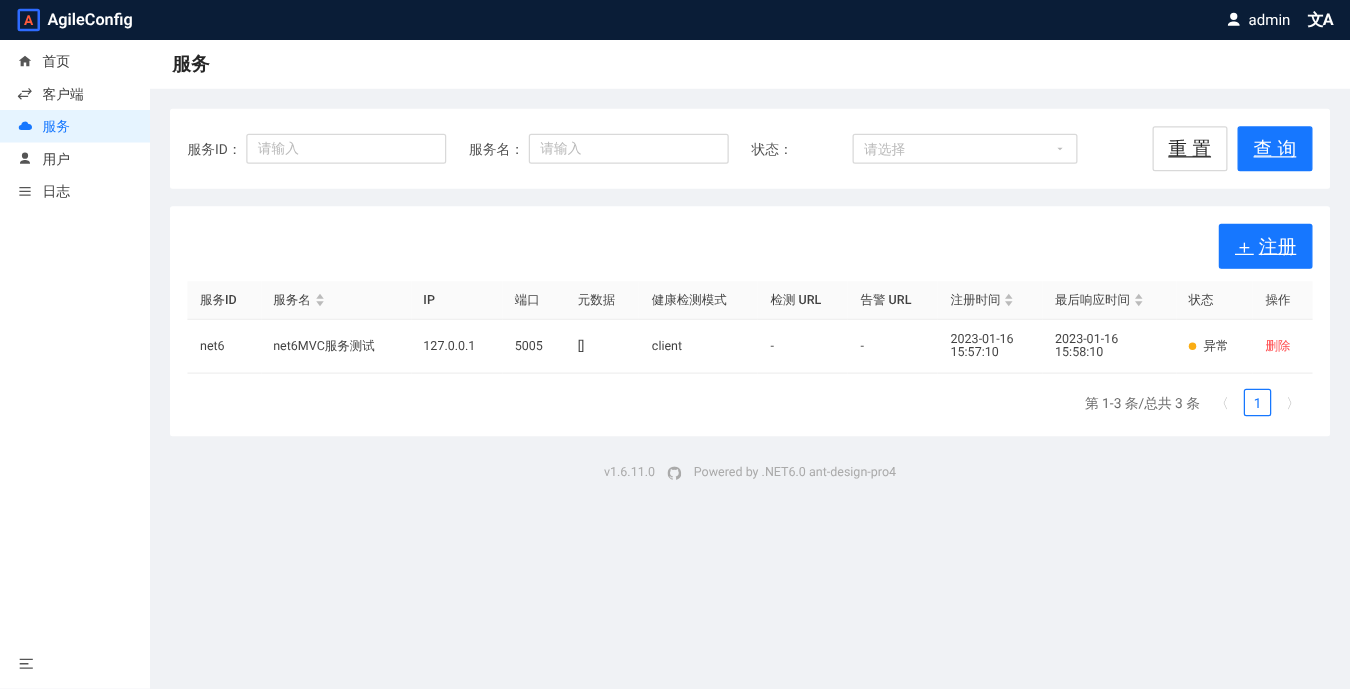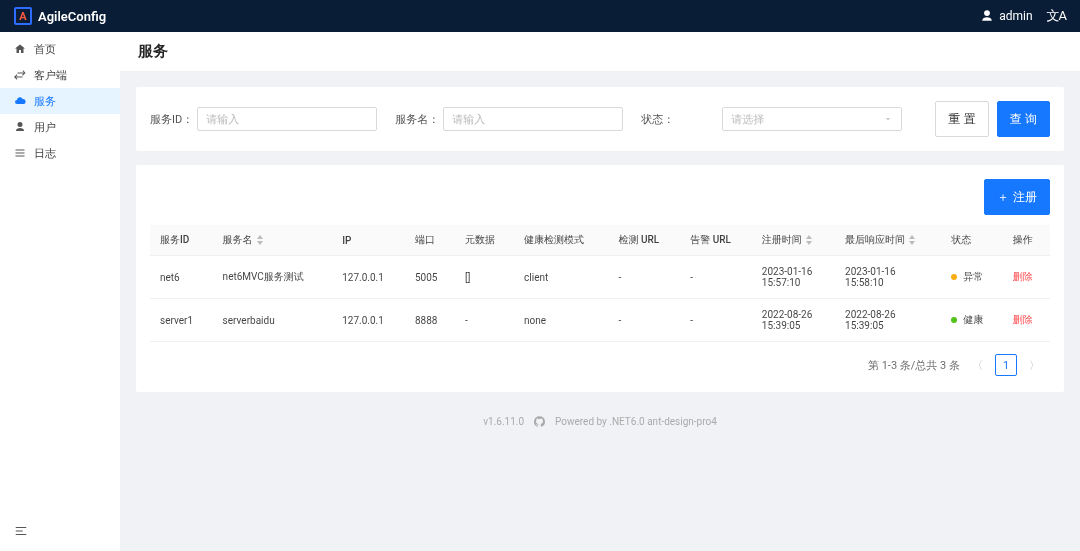--- a/index.html
+++ b/index.html
@@ -19,21 +19,21 @@
     color: #fff;
   }
   .brand { display: flex; align-items: center; gap: 6px; font-weight: 600; font-size: 13px; }
   .brand .logo {
     width: 18px; height: 18px; border: 2px solid #2e6bff; display:inline-flex; align-items:center; justify-content:center;
     color:#ff5a3c; font-weight:700; font-size:11px; border-radius:2px;
   }
   .hdr-right { display:flex; align-items:center; gap:14px; }
   .hdr-right .u { display:flex; align-items:center; gap:5px; }
   .hdr-right svg { width:14px; height:14px; fill:#fff; }
-  .hdr-right .lang { font-variant: small-caps; letter-spacing: -1px; font-weight:400; font-size:13px;text-align:center;}
+  .hdr-right .lang { font-variant: small-caps; letter-spacing: -1px; font-weight:700; font-size:13px;text-align:center;}
   
   .wrap { display:flex; height: calc(100% - 32px); }
   .sidebar {
     width: 120px; background:#fff; display:flex; flex-direction:column; justify-content:space-between;
   }
   .menu { list-style:none; padding-top:4px;}
   .menu li {
     display:flex; align-items:center; gap:8px;
     height: 26px; padding: 0 14px;
     color: rgba(0,0,0,.78); font-size:11px; cursor:pointer;
@@ -53,28 +53,28 @@
   .card + .card { margin-top:14px; }
   
   .search-row { display:flex; align-items:center; justify-content:space-between; gap:16px;}
   .search-fields { display:flex; gap:18px; flex:1;}
   .field { display:flex; align-items:center; gap:4px; }
   .field label { color: rgba(0,0,0,.7); font-size:11px; white-space:nowrap; }
   .field input, .field .select {
     height:24px; border:1px solid #d9d9d9; border-radius:2px;
     padding:0 8px; font-size:11px; color:#333; background:#fff;
   }
-  .field input { width: 180px; }
+  .field input { width: 160px; }
   .field .select { width: 180px; display:flex; align-items:center; justify-content:space-between; color:#bbb; cursor:pointer;margin-left:44px;}
   .field input::placeholder { color:#bbb; }
   .btns { display:flex; gap:8px; }
   .btn {
-    height:24px; padding:17px 12px; border-radius:2px; font-size:12px;
+    height:24px; padding:17px 12px; border-radius:2px; font-size:15px;
     display:inline-flex; align-items:center; gap:4px;
-    border:1px solid #d9d9d9; background:#fff; color:rgba(0,0,0,.85); cursor:pointer;
+    border:1px solid #d9d9d9; background:#fff; color:rgba(0,0,0,.85); cursor:pointer;text-decoration:underline;
   }
   .btn-primary { background:#1677ff; border-color:#1677ff; color:#fff; }
   
   .tbl-head-row { display:flex; justify-content:flex-end; margin-bottom:10px;}
   table { width:100%; border-collapse:collapse; font-size:10px;}
   thead th {
     text-align:left; font-weight:500; color: rgba(0,0,0,.75);
     background:#fafafa; padding:8px 10px; border-bottom:1px solid #f0f0f0;
     white-space:nowrap;
   }
@@ -233,34 +233,20 @@
                 <td>5005</td>
                 <td>[]</td>
                 <td>client</td>
                 <td>-</td>
                 <td>-</td>
                 <td>2023-01-16<br>15:57:10</td>
                 <td>2023-01-16<br>15:58:10</td>
                 <td><span class="dot dot-y"></span>异常</td>
                 <td><span class="link-danger">删除</span></td>
               </tr>
-              <tr>
-                <td>server1</td>
-                <td>serverbaidu</td>
-                <td>127.0.0.1</td>
-                <td>8888</td>
-                <td>-</td>
-                <td>none</td>
-                <td>-</td>
-                <td>-</td>
-                <td>2022-08-26<br>15:39:05</td>
-                <td>2022-08-26<br>15:39:05</td>
-                <td><span class="dot dot-g"></span>健康</td>
-                <td><span class="link-danger">删除</span></td>
-              </tr>
             </tbody>
         </table>
 
         <div class="pager">
           <span>第 1-3 条/总共 3 条</span>
           <span class="pg-nav">〈</span>
           <span class="pg-btn active">1</span>
           <span class="pg-nav">〉</span>
         </div>
       </div>

